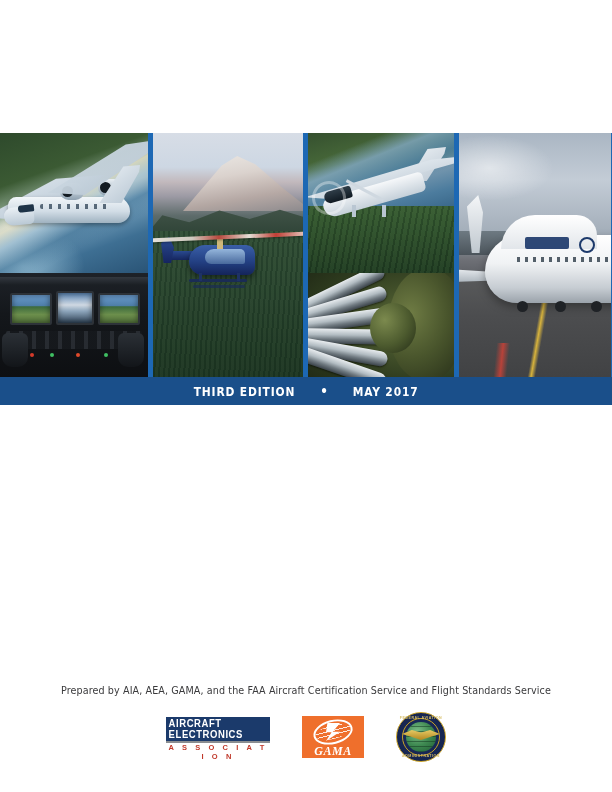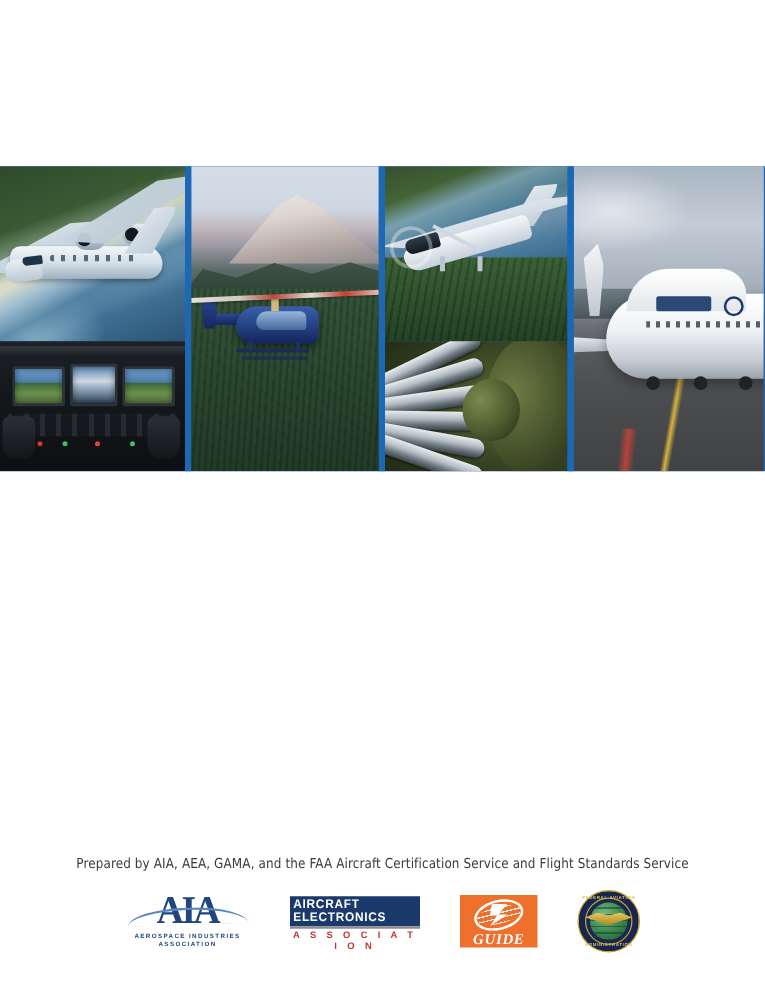--- a/index.html
+++ b/index.html
@@ -619,47 +619,46 @@
         <div class="c4-circ"></div>
         <div class="c4-win"></div>
         <div class="c4-gear" style="left:58px;"></div>
         <div class="c4-gear" style="left:96px;"></div>
         <div class="c4-gear" style="left:132px;"></div>
       </div>
     </div>
 
   </div>
 
+  <div class="edition">
+    <span>THIRD EDITION</span>
+    <span class="dot">•</span>
+    <span>MAY 2017</span>
+  </div>
 
 
   <div class="footer">
     <div class="prepared">Prepared by AIA, AEA, GAMA, and the FAA Aircraft Certification Service and Flight Standards Service</div>
 
     <div class="logos">
 
-      <div class="logo-aia">
-        <div class="aia-mark">AIA</div>
-        <div class="aia-swoosh"></div>
-        <div class="aia-t1">AEROSPACE INDUSTRIES</div>
-        <div class="aia-t2">ASSOCIATION</div>
-      </div>
 
       <div class="logo-aea">
         <div class="aea-bar">
           <span>AIRCRAFT  ELECTRONICS</span>
         </div>
         <div class="aea-rule"></div>
         <div class="aea-sub">A S S O C I A T I O N</div>
       </div>
 
       <div class="logo-gama">
         <div class="gama-oval"></div>
         <div class="gama-stripes"></div>
         <div class="gama-bird"></div>
-        <div class="gama-text">GUIDE</div>
+        <div class="gama-text">GAMA</div>
       </div>
 
       <div class="logo-faa">
         <div class="faa-outer"></div>
         <div class="faa-ring"></div>
         <div class="faa-globe"></div>
         <div class="faa-lat"></div>
         <div class="faa-wing"></div>
         <div class="faa-txt-top">FEDERAL AVIATION</div>
         <div class="faa-txt-bot">ADMINISTRATION</div>

